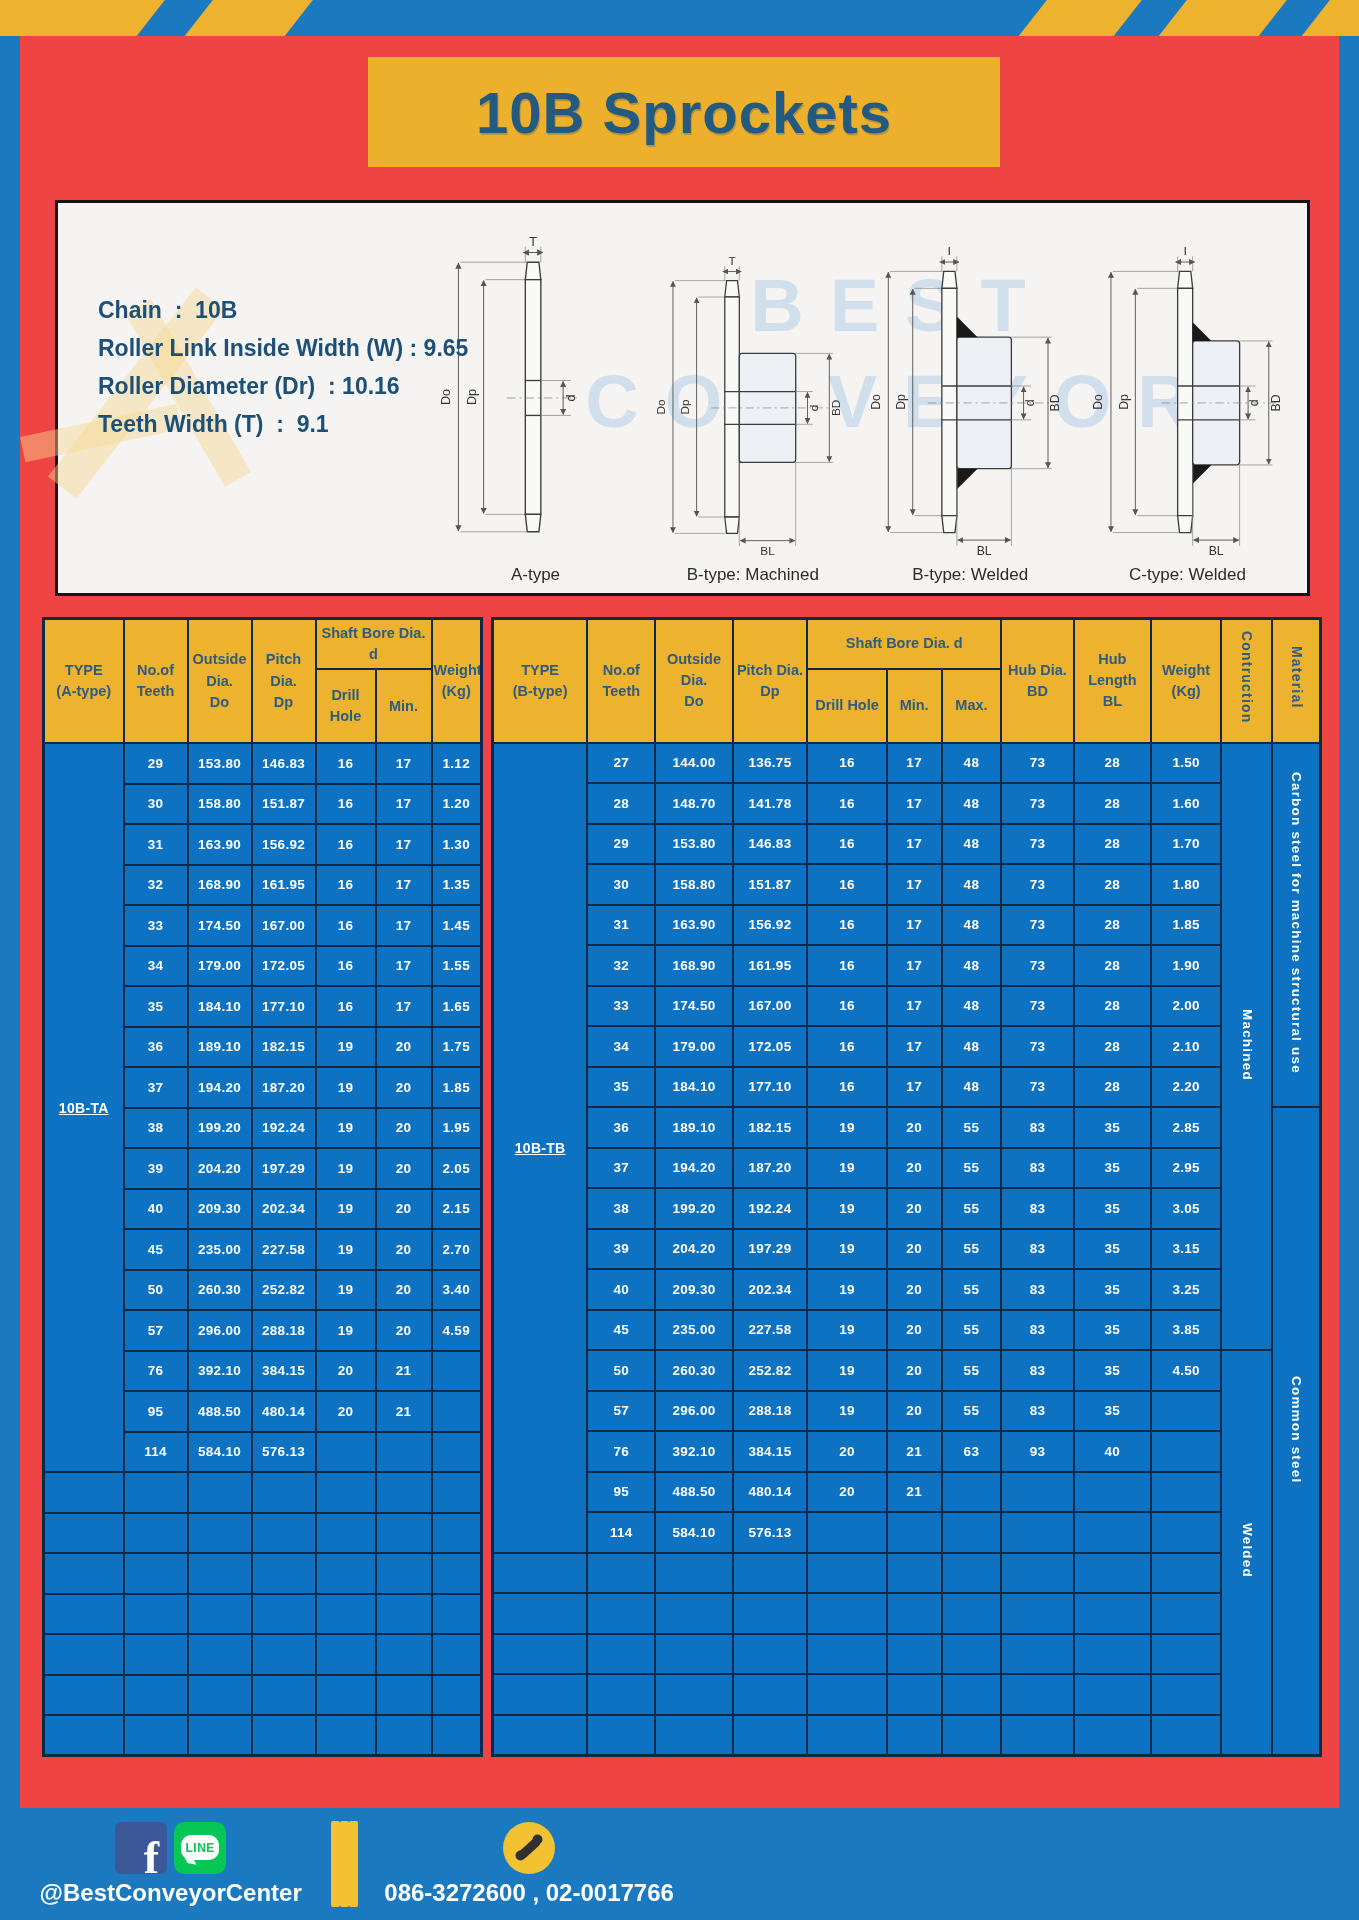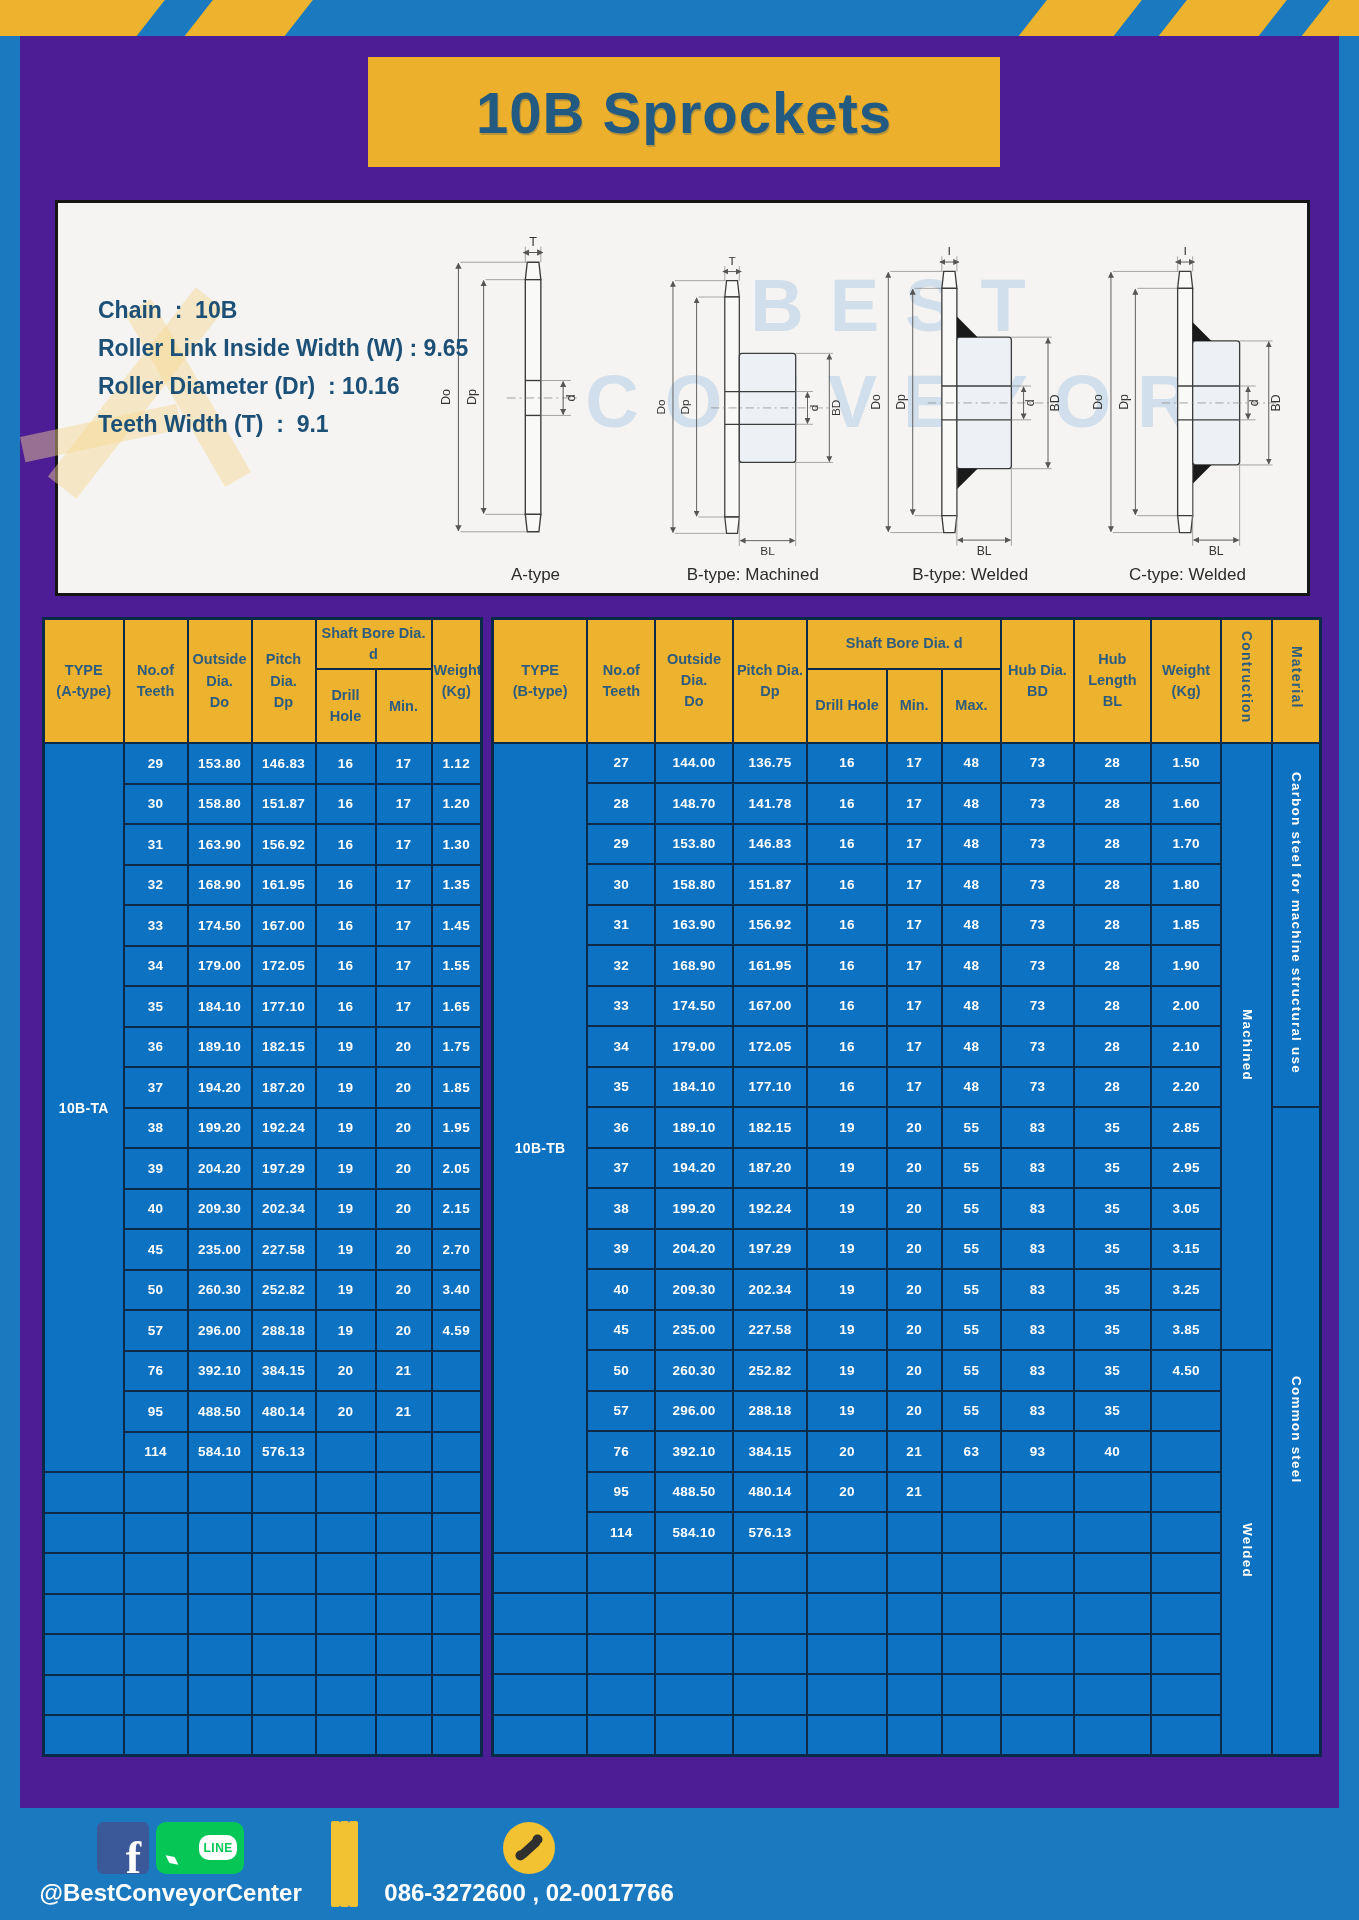--- a/index.html
+++ b/index.html
@@ -2,21 +2,21 @@
 <html><head>
 <meta charset="utf-8">
 <style>
   html,body{margin:0;padding:0;}
   body{font-family:"Liberation Sans","DejaVu Sans",sans-serif;background:#9aa0a6;}
   .page{position:relative;width:1359px;height:1920px;background:#1b79c0;overflow:hidden;margin:0 auto;}
   
   .topbar{position:absolute;top:0;left:0;right:0;height:36px;background:#1b79c0;overflow:hidden;z-index:3;}
   .stripe{position:absolute;top:-4px;height:46px;background:#edb22e;transform:skewX(-38deg);}
   
-  .content{position:absolute;left:20px;right:20px;top:36px;bottom:0;background:#4c1d95;}
+  .content{position:absolute;left:20px;right:20px;top:36px;bottom:0;background:#ef4444;}
   .title-box{position:absolute;left:348px;top:21px;width:632px;height:110px;background:#ecb02c;display:flex;align-items:center;justify-content:center;}
   .title-box h1{margin:0;font-size:58px;color:#235a82;letter-spacing:1px;text-shadow:1px 2px 0 rgba(30,60,90,.25);}
   
   .panel{position:absolute;left:35px;top:164px;width:1249px;height:390px;background:#f5f4f2;border:3px solid #151515;}
   .spec-list{position:absolute;left:40px;top:88px;z-index:2;}
   .spec-line{font-size:23px;font-weight:bold;color:#1d5077;line-height:38px;white-space:pre;}
   .drawings{position:absolute;left:370px;right:12px;top:14px;bottom:8px;display:flex;justify-content:space-between;z-index:1;}
   .fig{display:flex;flex-direction:column;align-items:center;justify-content:flex-end;}
   .fig-cap{font-size:17px;color:#2b2b2b;margin-top:8px;}
   .ln{stroke:#3c3c3c;stroke-width:1.4;fill:none;}
@@ -38,31 +38,31 @@
   #table-b{width:831px;}
   th,td{border:2px solid #0b2a4a;text-align:center;vertical-align:middle;overflow:hidden;padding:0;}
   th{background:#edb22e;color:#2e5c7e;font-weight:bold;font-size:14.5px;white-space:pre-line;line-height:1.45;padding:3px 1px;}
   thead tr:nth-child(1){height:50px;}
   thead tr:nth-child(2){height:74px;}
   tbody tr{height:40.5px;}
   td{color:#ffffff;font-size:13.5px;font-weight:bold;letter-spacing:.3px;}
   .vtxt{writing-mode:vertical-rl;text-orientation:mixed;display:inline-block;line-height:1.1;letter-spacing:1.2px;}
   th .vtxt{font-size:14px;}
   td .vtxt{font-size:13.5px;font-weight:bold;}
-  .type-cell{font-size:14px;}
+  .type-cell{font-size:14px;text-decoration:underline;}
   
   .footer{position:absolute;left:0;right:0;bottom:0;height:112px;background:#1b79c0;z-index:4;display:flex;align-items:center;padding:0 10px;box-sizing:border-box;}
   .fgroup{display:flex;flex-direction:column;align-items:center;justify-content:center;gap:5px;}
   .g1{width:24%;}.g2{width:17.5%;}.g3{width:31%;}.g4{width:25.5%;}
   .fsep{width:9px;height:86px;background:#f2c233;border-radius:2px;flex:none;}
   .flabel{color:#fff;font-weight:bold;font-size:24px;white-space:nowrap;}
   .icon-row{display:flex;gap:7px;align-items:center;}
   .fb{width:52px;height:52px;background:#3b5998;border-radius:6px;position:relative;overflow:hidden;}
   .fb span{position:absolute;right:8px;bottom:-10px;color:#fff;font-size:46px;font-weight:bold;font-family:"Liberation Serif",serif;}
-  .line-box{width:52px;height:52px;background:#06c755;border-radius:10px;display:flex;align-items:center;justify-content:center;position:relative;padding-left:36px;}
+  .line-box{width:52px;height:52px;background:#06c755;border-radius:10px;display:flex;align-items:center;justify-content:center;position:relative;}
   .line-bubble{background:#fff;border-radius:10px;width:38px;height:25px;display:flex;align-items:center;justify-content:center;color:#06c755;font-weight:bold;font-size:12px;letter-spacing:.5px;}
   .line-bubble::after{content:"";position:absolute;left:12px;bottom:10px;width:8px;height:8px;background:#fff;transform:skewX(35deg) rotate(12deg);}
   .circ{width:52px;height:52px;border-radius:50%;display:flex;align-items:center;justify-content:center;}
   .mail{background:#c3272b;}
   .globe{background:#35a8dc;}
   .phone{background:#f2c233;}
 </style>
 </head>
 <body>
 

